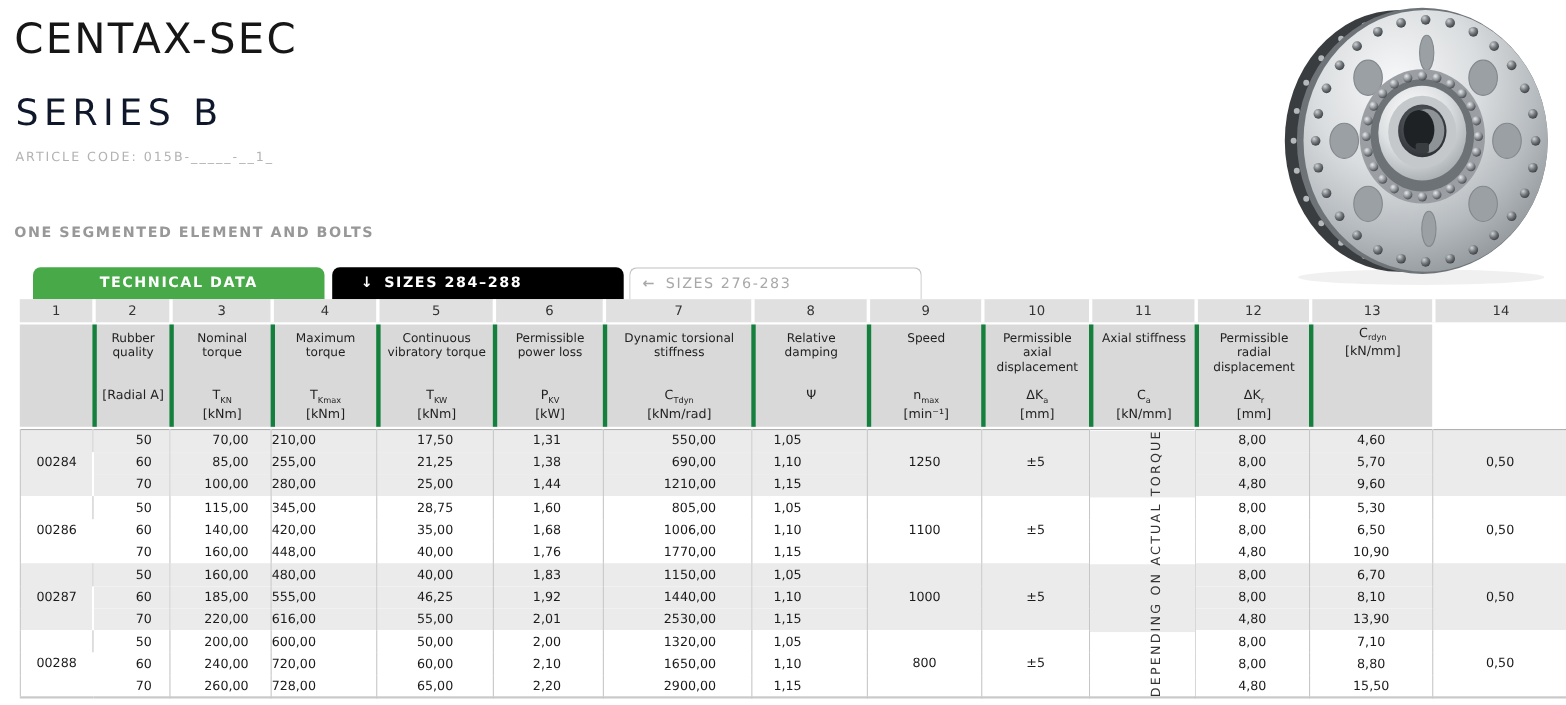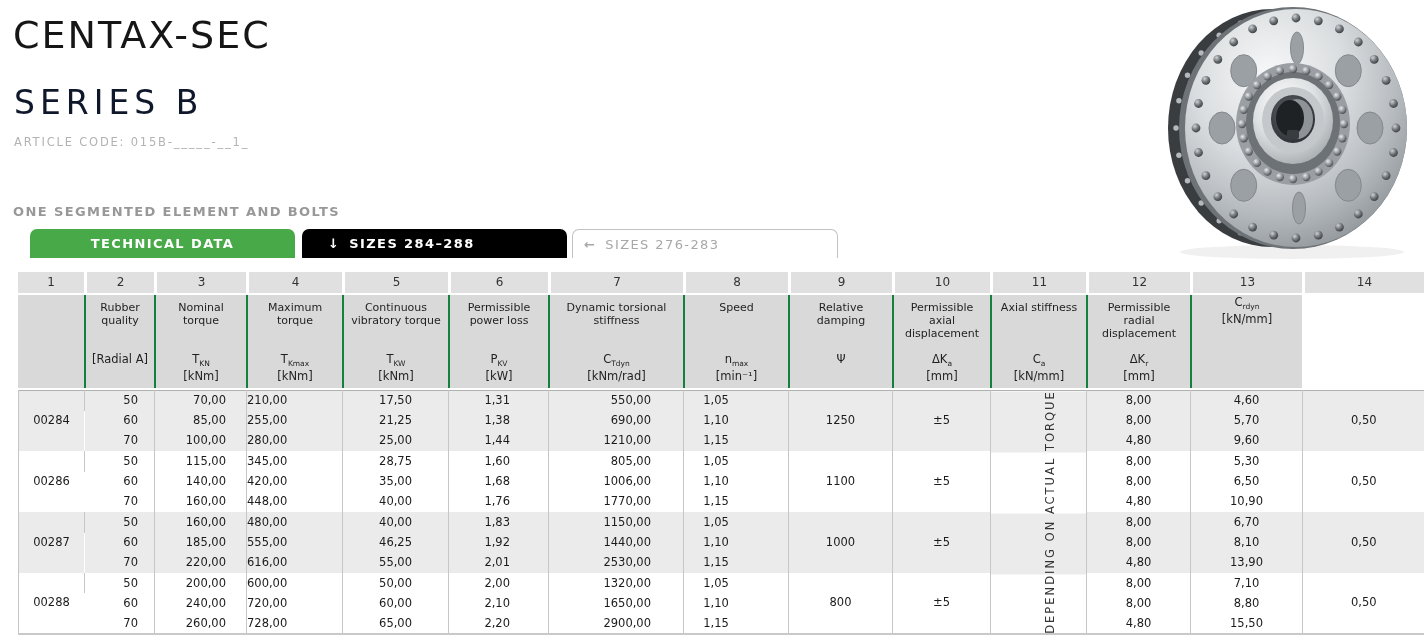--- a/index.html
+++ b/index.html
@@ -13,21 +13,21 @@
     letter-spacing:5px; color:#0f172a; line-height:34px; }
   .artcode { position:absolute; left:14px; top:135px; font-size:11.5px;
     letter-spacing:1.8px; color:#b3b3b3; }
   .sectionhead { position:absolute; left:13px; top:204px; font-size:13px; font-weight:bold;
     letter-spacing:1.4px; color:#989898; }
 
   
   .product { position:absolute; left:1160px; top:2px; width:264px; height:258px; }
 
   
-  .tabs { position:absolute; left:30px; top:229px; height:41px; display:flex; }
+  .tabs { position:absolute; left:30px; top:243px; height:41px; display:flex; }
   .tab { height:29px; border-radius:7px 7px 0 0; display:flex; align-items:center;
     font-size:13px; letter-spacing:1.4px; white-space:nowrap; cursor:pointer; }
   .tab-green { width:265px; background:#48a948; color:#fff; font-weight:bold;
     justify-content:center; margin-right:7px; }
   .tab-black { width:265px; background:#000; color:#fff; font-weight:bold;
     padding-left:26px; margin-right:5px; }
   .tab-white { width:266px; background:#fff; color:#a8a8a8; font-weight:400;
     border:1px solid #c2c2c2; border-bottom:none; padding-left:11px; }
   .tab .arrow { margin-right:9px; font-weight:bold; }
 
@@ -35,21 +35,21 @@
   .grid14 { position:absolute; left:18px; width:1406px; display:grid;
     grid-template-columns:66px 70px 92px 96px 106px 100px 135px 105px 104px 98px 96px 104px 112px 122px; }
   .numbers { top:272px; height:21px; }
   .ncell { background:#e0e0e0; font-size:12px; color:#333; text-align:center;
     line-height:21px; }
   .ncell + .ncell { border-left:3px solid #fff; }
 
   
   .theader { top:295px; height:93px; }
   .hcell { background:#d9d9d9; display:flex; flex-direction:column; color:#1f1f1f; }
-  .hcell + .hcell { border-left:2px solid #15803d; }
+  .hcell + .hcell { border-left:4px solid #15803d; }
   .hname { flex:1 1 auto; padding:6px 3px 0; font-size:11px; line-height:13px;
     text-align:center; }
   .hsym  { height:17px; font-size:11.5px; text-align:center; line-height:14px; }
   .hsym sub { font-size:7.5px; }
   .hunit { height:19px; font-size:11.5px; text-align:center; line-height:15px; }
 
   
   table.datatable { position:absolute; left:18px; top:390px; width:1406px;
     border-collapse:collapse; table-layout:fixed;
     border-top:1px solid #b0b0b0; border-bottom:2px solid #c9c9c9; }
@@ -264,28 +264,28 @@
       <div class="hname">Permissible power loss</div>
       <div class="hsym"><span>P</span><sub>KV</sub></div>
       <div class="hunit">[kW]</div>
     </div>
   <div class="hcell">
       <div class="hname">Dynamic torsional stiffness</div>
       <div class="hsym"><span>C</span><sub>Tdyn</sub></div>
       <div class="hunit">[kNm/rad]</div>
     </div>
   <div class="hcell">
+      <div class="hname">Relative damping</div>
+      <div class="hsym"><span>Ψ</span><sub></sub></div>
+      <div class="hunit"></div>
+    </div>
+  <div class="hcell">
       <div class="hname">Speed</div>
       <div class="hsym"><span>n</span><sub>max</sub></div>
       <div class="hunit">[min⁻¹]</div>
-    </div>
-  <div class="hcell">
-      <div class="hname">Relative damping</div>
-      <div class="hsym"><span>Ψ</span><sub></sub></div>
-      <div class="hunit"></div>
     </div>
   <div class="hcell">
       <div class="hname">Permissible axial displacement</div>
       <div class="hsym"><span>ΔK</span><sub>a</sub></div>
       <div class="hunit">[mm]</div>
     </div>
   <div class="hcell">
       <div class="hname">Axial stiffness</div>
       <div class="hsym"><span>C</span><sub>a</sub></div>
       <div class="hunit">[kN/mm]</div>

